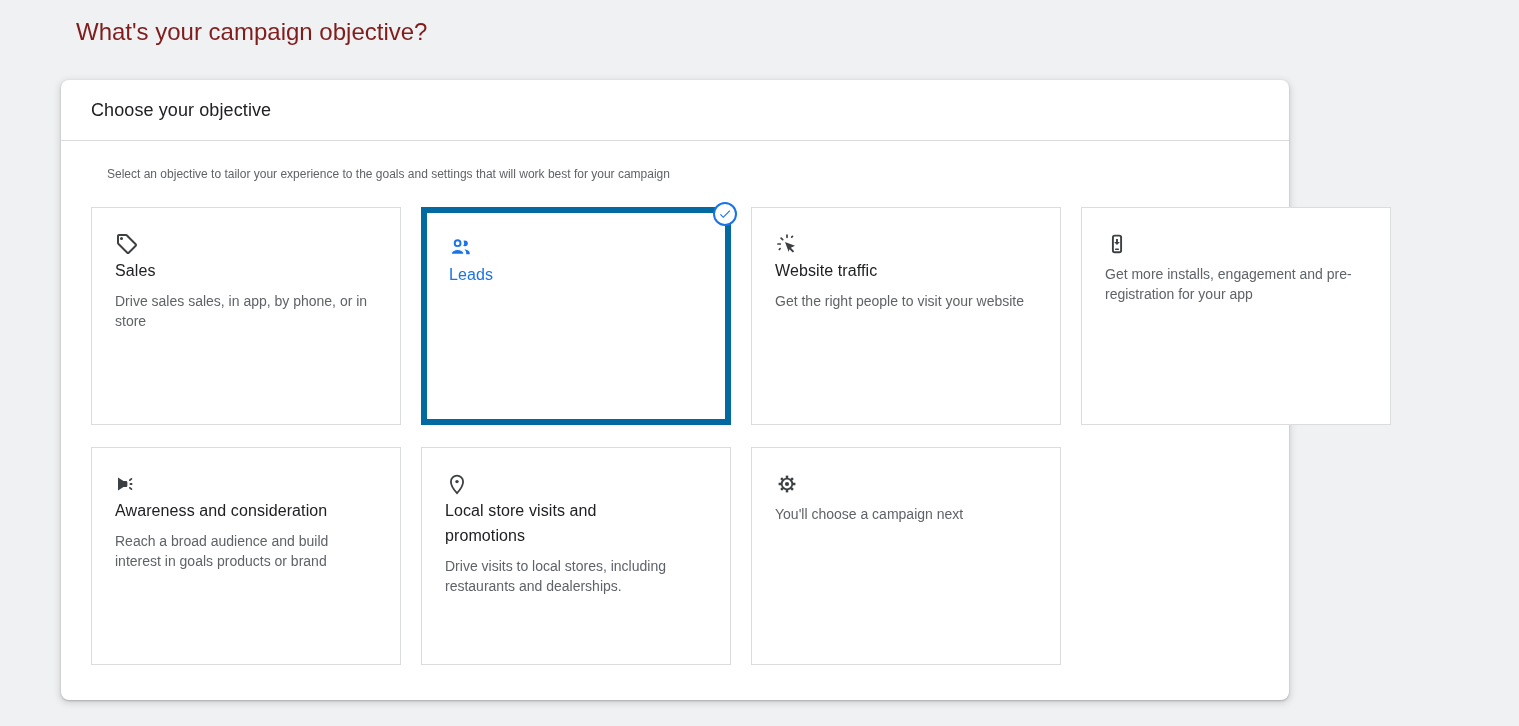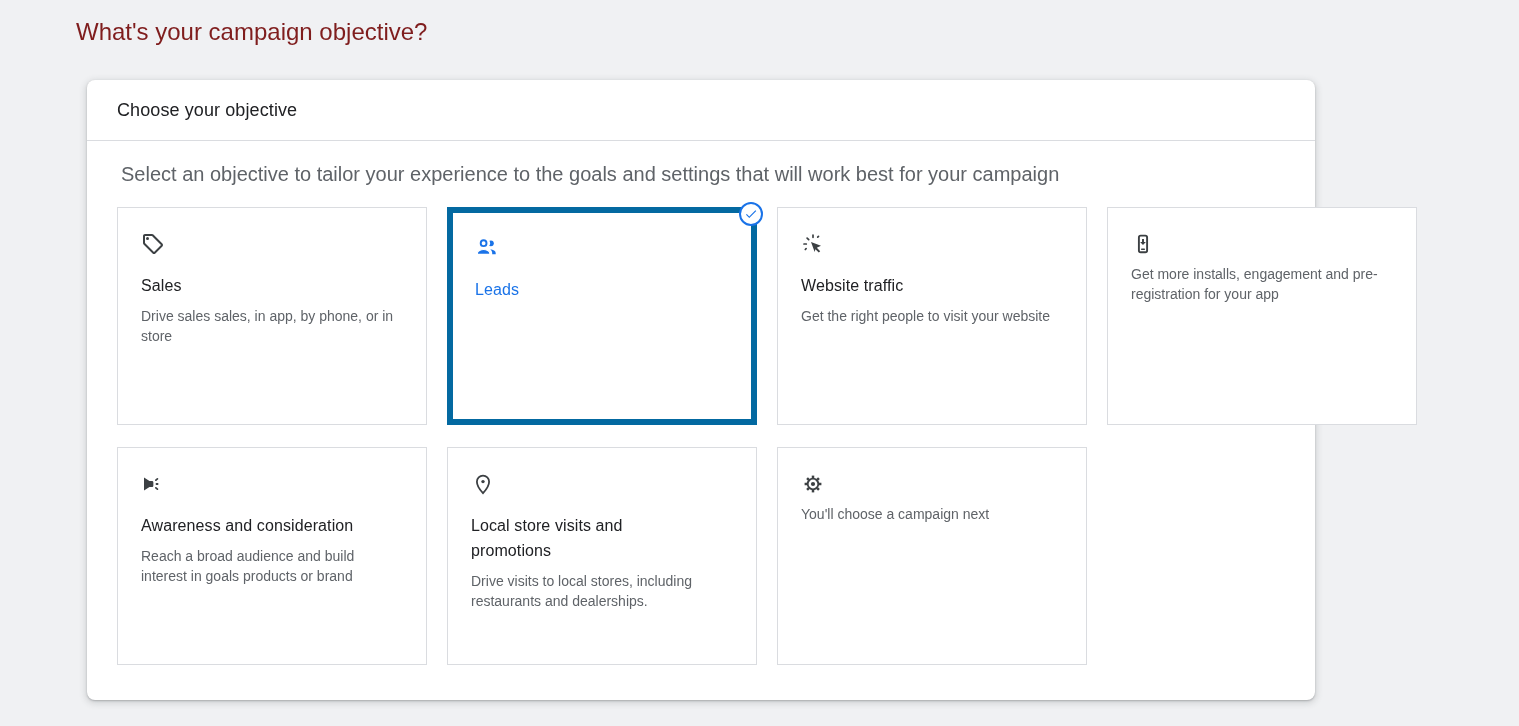--- a/index.html
+++ b/index.html
@@ -7,47 +7,47 @@
     width:1519px;height:726px;position:relative;overflow:hidden;
     background:#f0f1f3;
     font-family:"Liberation Sans", sans-serif;
     -webkit-font-smoothing:antialiased;
   }
   .page-title{
     position:absolute;left:76px;top:17px;
     font-size:24px;line-height:30px;color:#7f1d1d;font-weight:400;
   }
   .panel{
-    position:absolute;left:87px;top:80px;width:1228px;height:620px;
+    position:absolute;left:61px;top:80px;width:1228px;height:620px;
     background:#fff;border-radius:8px;
     box-shadow:0 1px 2px 0 rgba(60,64,67,.30), 0 2px 6px 2px rgba(60,64,67,.15);
     box-sizing:border-box;
   }
   .panel-header{
     height:60px;display:flex;align-items:center;
     padding:0 30px;border-bottom:1px solid #dadce0;
     font-size:18px;font-weight:500;color:#202124;letter-spacing:.1px;
   }
   .panel-body{padding:24px 30px 0 30px}
   .subtitle{
-    font-size:20px;line-height:19px;color:#5f6368;margin:0 0 23px 4px;
+    font-size:12px;line-height:19px;color:#5f6368;margin:0 0 23px 16px;
   }
   .grid{
     display:grid;grid-template-columns:repeat(4,310px);
     grid-auto-rows:218px;gap:22px 20px;
   }
   .card{
     position:relative;background:#fff;border:1px solid #dadce0;
     box-sizing:border-box;padding:24px 24px 0 23px;cursor:pointer;
   }
   .card.selected{border:6px solid #0369a1;padding:23px 13px 0 22px}
   .obj-icon{display:block;width:24px;height:24px}
   .obj-icon svg{display:block;width:24px;height:24px}
   .card-title{
-    margin-top:17px;font-size:16px;font-weight:500;color:#202124;
+    margin-top:2px;font-size:16px;font-weight:500;color:#202124;
     line-height:25px;max-width:236px;letter-spacing:.1px;
   }
   .card-desc{
     margin-top:8px;font-size:14px;color:#5f6368;line-height:20px;max-width:266px;
   }
   .card.selected .card-title,.card.selected .card-desc{color:#1a73e8}
   .check-badge{
     position:absolute;top:-11px;right:-12px;width:20px;height:20px;
     background:#fff;border:2.5px solid #1a73e8;border-radius:50%;
     display:flex;align-items:center;justify-content:center;

